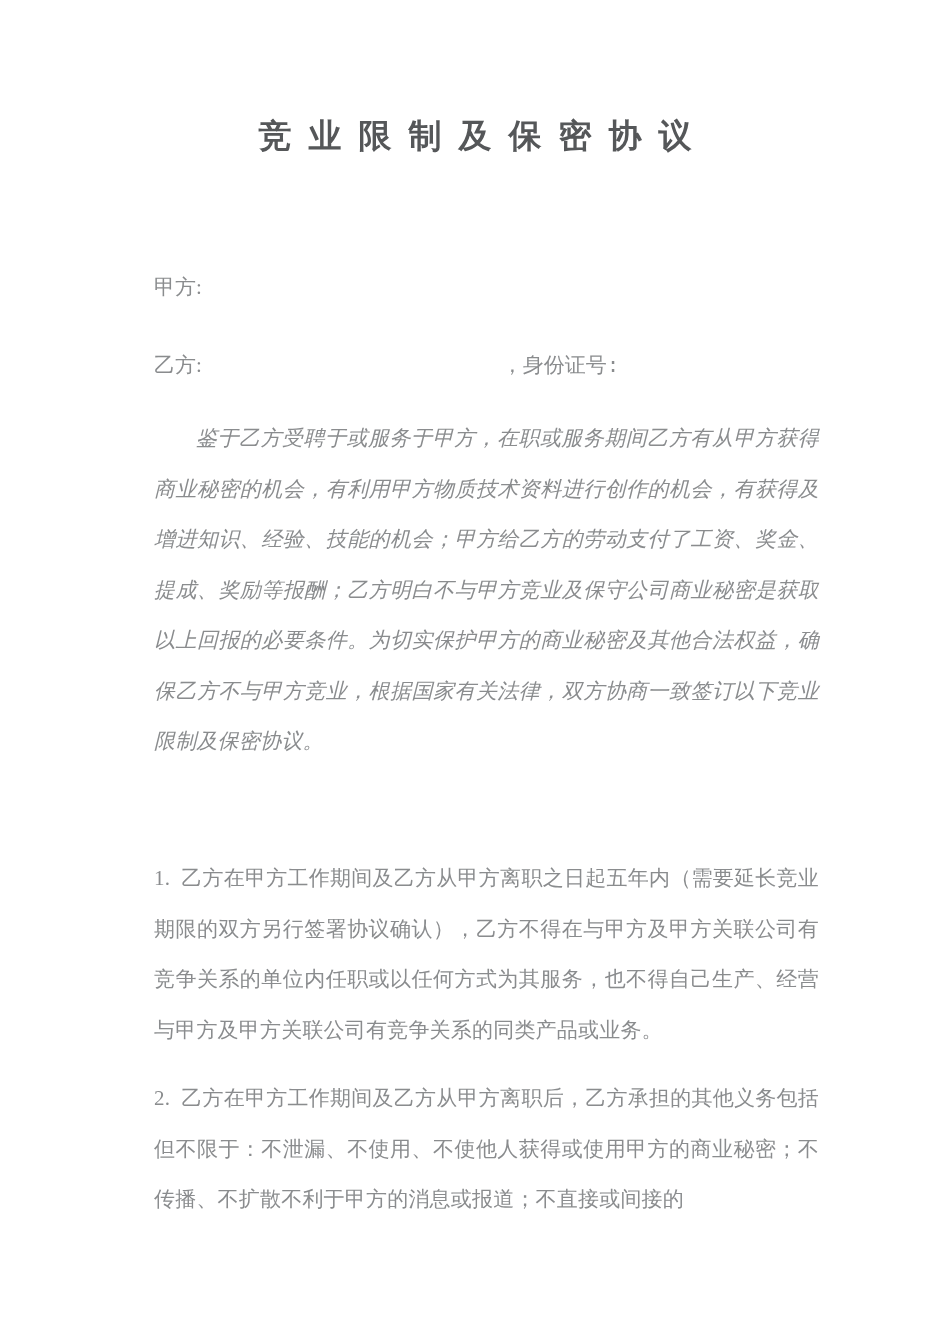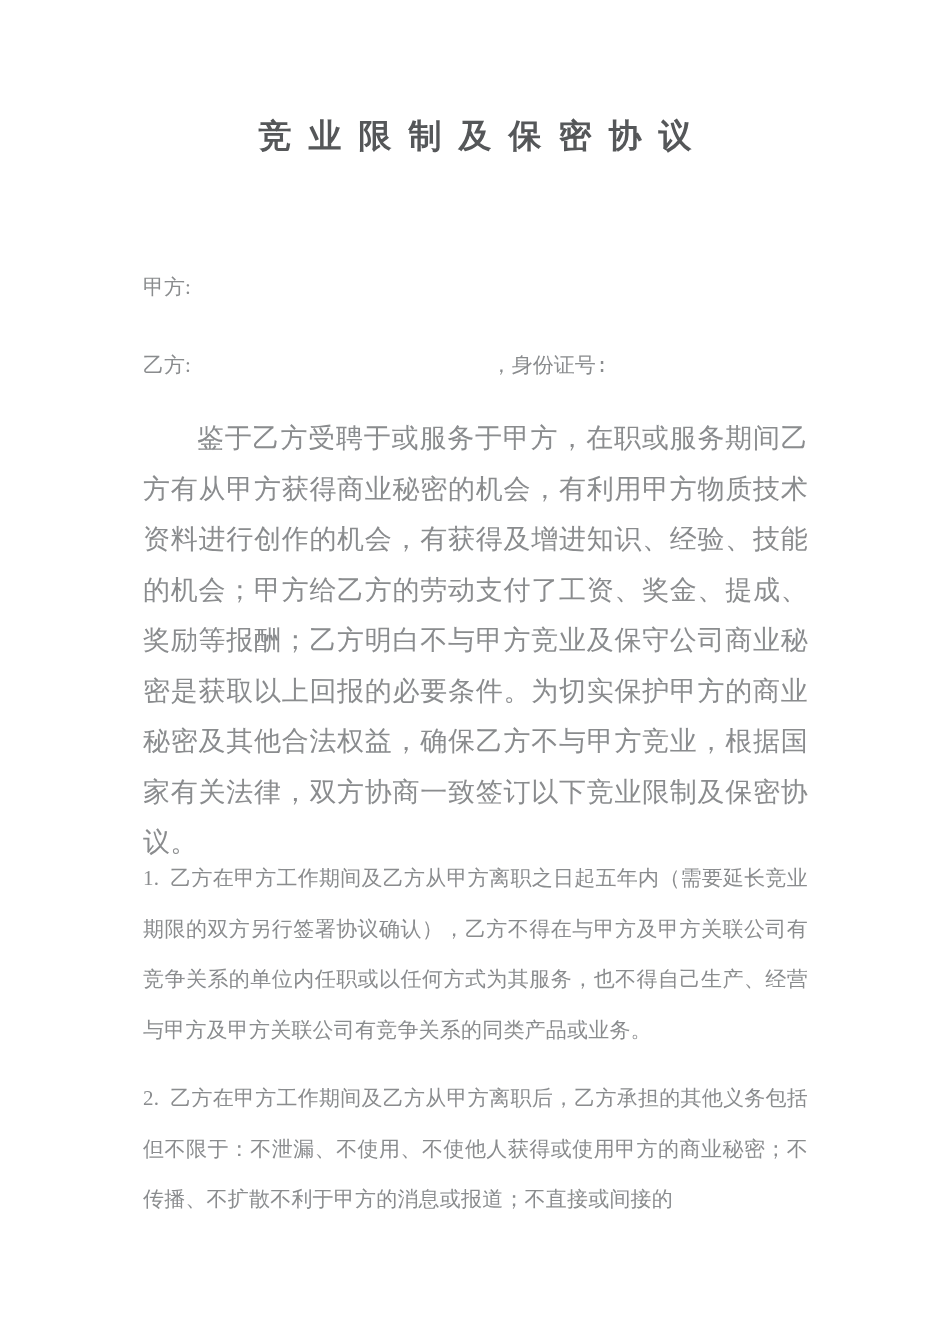--- a/index.html
+++ b/index.html
@@ -27,21 +27,21 @@
     font-weight: 700;
     color: #555759;
     letter-spacing: 17px;
     text-indent: 17px;
     line-height: 48px;
     white-space: nowrap;
   }
 
   .body-block {
     position: absolute;
-    left: 143px;
+    left: 154px;
     width: 665px;
   }
 
   .party-line {
     position: relative;
     height: 50px;
     font-size: 21px;
     color: #8a8c8e;
     line-height: 50px;
     white-space: nowrap;
@@ -55,27 +55,28 @@
     display: inline-block;
     width: 300px;
   }
 
   .party-tail {
     display: inline-block;
     font-family: Liberation Mono, monospace;
   }
 
   .para {
-    font-size: 27px;
+    font-size: 21px;
     color: #8a8c8e;
     line-height: 50.5px;
     text-align: justify;
     text-justify: inter-ideograph;
     margin: 0;
     letter-spacing: 0.2px;
+    font-style: italic;
   }
 
   .para.indent {
     text-indent: 2em;
   }
 
   .clause {
     font-size: 21px;
     color: #8a8c8e;
     line-height: 50.5px;

